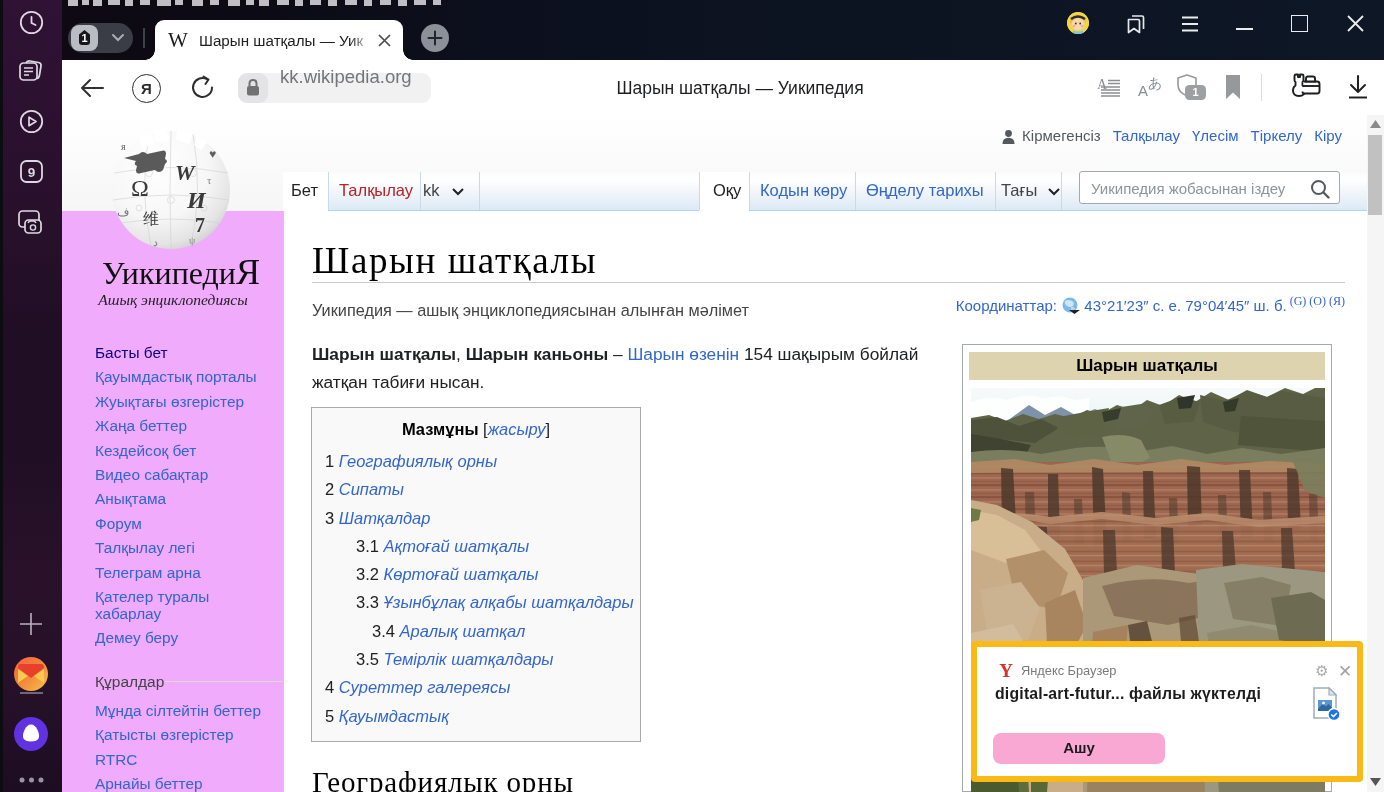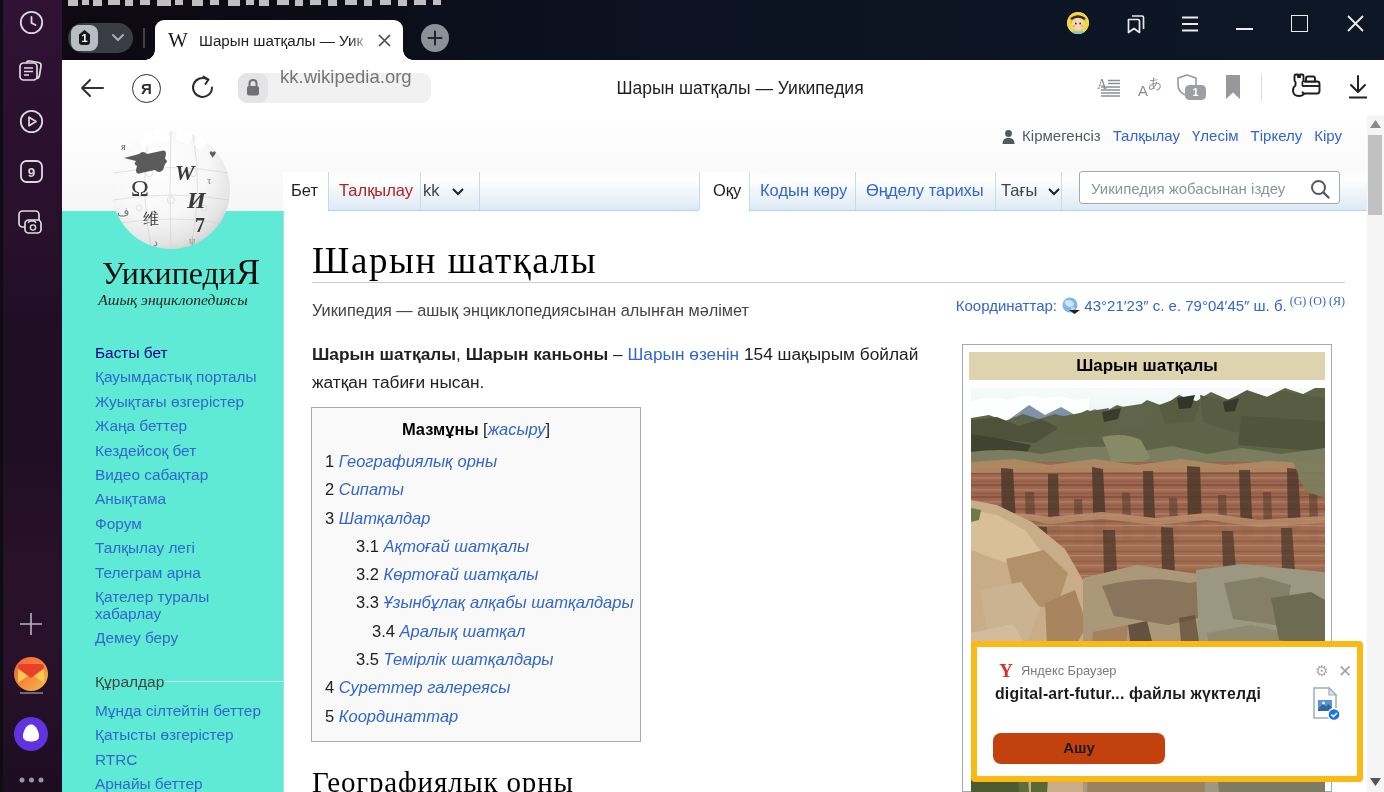--- a/index.html
+++ b/index.html
@@ -3,21 +3,21 @@
 <style>
 html,body{margin:0;padding:0;width:1384px;height:792px;overflow:hidden;font-family:"Liberation Sans",sans-serif;background:#fff;}
 .abs{position:absolute;}
 
 #sidebar{left:0;top:0;width:62px;height:792px;background:linear-gradient(180deg,#2f1234 0%,#27102a 30%,#200e25 42%,#1f0e24 55%,#281129 72%,#27112a 85%,#1d0d21 100%);z-index:30;}
 #topbar{left:62px;top:0;width:1322px;height:60px;background:linear-gradient(90deg,#0e0912 0%,#0c0b15 15%,#0c1120 40%,#0c1422 60%,#0e1726 100%);z-index:10;}
 #toolbar{left:62px;top:60px;width:1322px;height:55px;background:#fff;border-radius:10px 10px 0 0;z-index:11;}
 #tab{left:155px;top:20px;width:248px;height:41px;background:#fff;border-radius:9px 9px 0 0;z-index:12;color:#1b1b1b;font-size:15px;}
 .tcurve{width:10px;height:10px;top:50px;z-index:12;}
 
-#page{left:62px;top:115px;width:1305px;height:677px;background:#5eead4;z-index:5;}
+#page{left:62px;top:115px;width:1305px;height:677px;background:#f0abfc;z-index:5;}
 #content{position:absolute;left:221px;top:95px;width:1083px;height:582px;background:#fff;border-left:1px solid #a7d7f9;}
 #scroll{left:1367px;top:115px;width:17px;height:677px;background:#f5f5f5;z-index:6;}
 a{text-decoration:none;color:#36c}
 .serif{font-family:"Liberation Serif",serif;}
 
 #plinks{position:absolute;left:0;top:12px;width:1280px;text-align:right;font-size:15px;color:#54595d;}
 #plinks a{margin-left:12px;}
 .tabstrip{position:absolute;top:57px;height:38px;background:linear-gradient(180deg,rgba(255,255,255,.25) 0%,#fff 18%,#eaf1f8 70%,#dce9f6 100%);border-bottom:1px solid #a7d7f9;}
 .wtab{position:absolute;top:57px;height:39px;background:#fff;z-index:2;}
 .tabtxt{position:absolute;top:66px;font-size:16.5px;white-space:nowrap;z-index:3;}
@@ -26,21 +26,21 @@
 
 .snav{font-size:15.4px;}
 .snav a{display:block;line-height:17px;margin-bottom:7.4px;}
 
 h1.fst{position:absolute;left:29px;top:31px;margin:0;font-family:"Liberation Serif",serif;font-size:37px;font-weight:400;color:#000;line-height:40px;letter-spacing:1.6px;}
 .toc{position:absolute;left:28px;top:197px;width:328px;height:333px;background:#f9f9f9;border:1px solid #aaa;font-size:16.5px;}
 .toc a{color:#36c;font-style:italic;}
 .infobox{position:absolute;left:679px;top:134px;width:368px;height:446px;background:#fff;border:1px solid #a2a9b1;}
 
 #popup{left:971px;top:641px;width:392px;height:141px;background:#fff;border:6px solid #fab915;border-radius:4px;z-index:40;box-sizing:border-box;}
-.pbtn{position:absolute;top:86px;width:172px;height:31px;background:#c2410c;border-radius:8px;font-size:15px;font-weight:700;color:#1b1b1b;text-align:center;line-height:30px;}
+.pbtn{position:absolute;top:86px;width:172px;height:31px;background:#f9a8d4;border-radius:8px;font-size:15px;font-weight:700;color:#1b1b1b;text-align:center;line-height:30px;}
 </style></head>
 <body>
 <div class="abs" id="topbar">
 
   <svg class="abs" style="left:0;top:0;" width="400" height="8">
       <g fill="#d9d7dc" opacity="0.88">
         <rect x="6" y="0" width="10" height="6"></rect>
         <rect x="20" y="0" width="7" height="5"></rect>
         <rect x="31" y="0" width="9" height="6"></rect>
         <rect x="46" y="0" width="12" height="5"></rect>
@@ -351,21 +351,21 @@
       <div style="margin:8px 0 0 13px;line-height:28.3px;color:#202122;">
         1 <a href="#">Географиялық орны</a><br>
         2 <a href="#">Сипаты</a><br>
         3 <a href="#">Шатқалдар</a><br>
         <span style="margin-left:31px;">3.1 <a href="#">Ақтоғай шатқалы</a></span><br>
         <span style="margin-left:31px;">3.2 <a href="#">Көртоғай шатқалы</a></span><br>
         <span style="margin-left:31px;">3.3 <a href="#">Ұзынбұлақ алқабы шатқалдары</a></span><br>
         <span style="margin-left:47px;">3.4 <a href="#">Аралық шатқал</a></span><br>
         <span style="margin-left:31px;">3.5 <a href="#">Темірлік шатқалдары</a></span><br>
         4 <a href="#">Суреттер галереясы</a><br>
-        5 <a href="#">Координаттар</a>
+        5 <a href="#">Қауымдастық</a>
       </div>
     </div>
     <h2 class="serif abs" style="left:29px;top:556px;margin:0;font-size:29px;font-weight:400;color:#000;letter-spacing:0.8px;">Географиялық орны</h2>
 
     <div class="infobox">
       <div style="margin:7px 6px 0 6px;height:28px;background:#ddd3ae;text-align:center;font-size:17px;font-weight:700;line-height:28px;color:#000;">Шарын шатқалы</div>
       <div style="margin:8px 5px 0 8px;width:354px;height:404px;" id="photo">
 <svg width="354" height="404" viewBox="0 0 354 404">
 <defs>
 <linearGradient id="skyg" x1="0" y1="0" x2="0" y2="1">

